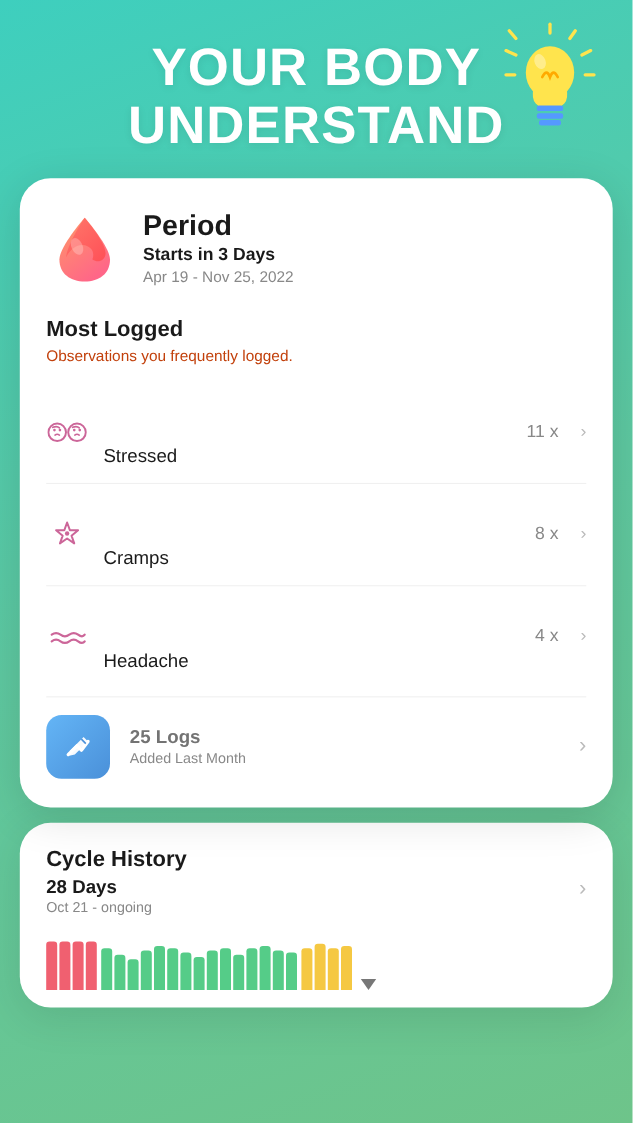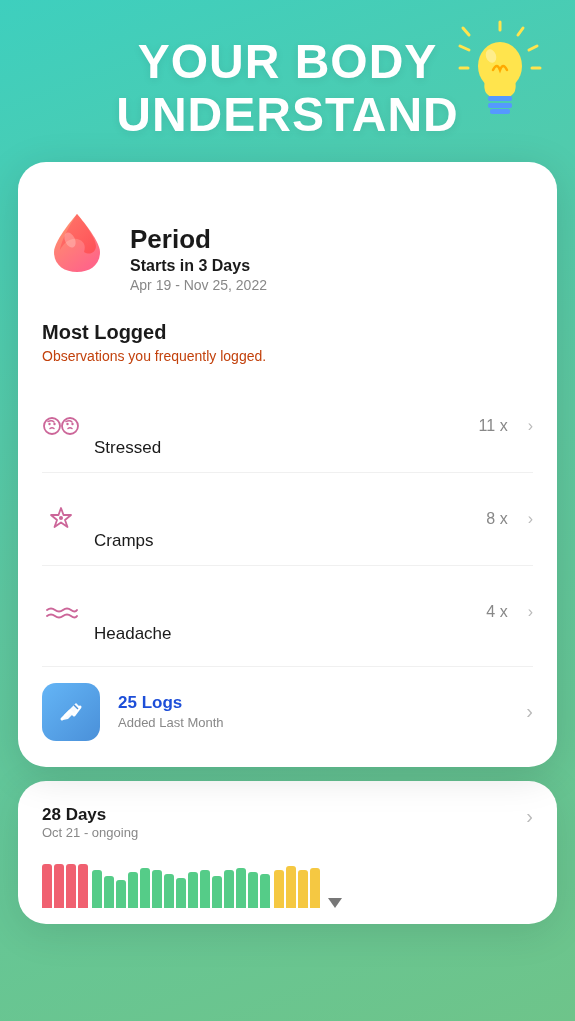--- a/index.html
+++ b/index.html
@@ -66,21 +66,20 @@
       width: 70px;
       height: 70px;
       flex-shrink: 0;
     }
 
     .period-info h2 {
       font-size: 26px;
       font-weight: 800;
       color: #1a1a1a;
       margin-bottom: 2px;
-      margin-top: 34px;
     }
 
     .period-info .starts {
       font-size: 16px;
       font-weight: 700;
       color: #1a1a1a;
       margin-bottom: 2px;
     }
 
     .period-info .date-range {
@@ -170,21 +169,21 @@
       height: 30px;
     }
 
     .logs-info {
       flex: 1;
     }
 
     .logs-info .logs-title {
       font-size: 17px;
       font-weight: 700;
-      color: #1d4ed8;
+      color: #737373;
     }
 
     .logs-info .logs-sub {
       font-size: 13px;
       color: #888;
       margin-top: 2px;
     }
 
     
     .cycle-section {
@@ -392,20 +391,21 @@
     <div class="logs-info">
       <div class="logs-title">25 Logs</div>
       <div class="logs-sub">Added Last Month</div>
     </div>
     <span class="chevron" style="font-size:20px; color:#bbb;">›</span>
   </div>
 
 </div>
 
 <div class="cycle-section">
+  <div class="section-title">Cycle History</div>
   <div class="cycle-row">
     <div class="cycle-info">
       <div class="cycle-days">28 Days</div>
       <div class="cycle-dates">Oct 21 - ongoing</div>
     </div>
     <span class="chevron" style="font-size:20px; color:#bbb;">›</span>
   </div>
 
   <div class="bar-chart">
 

